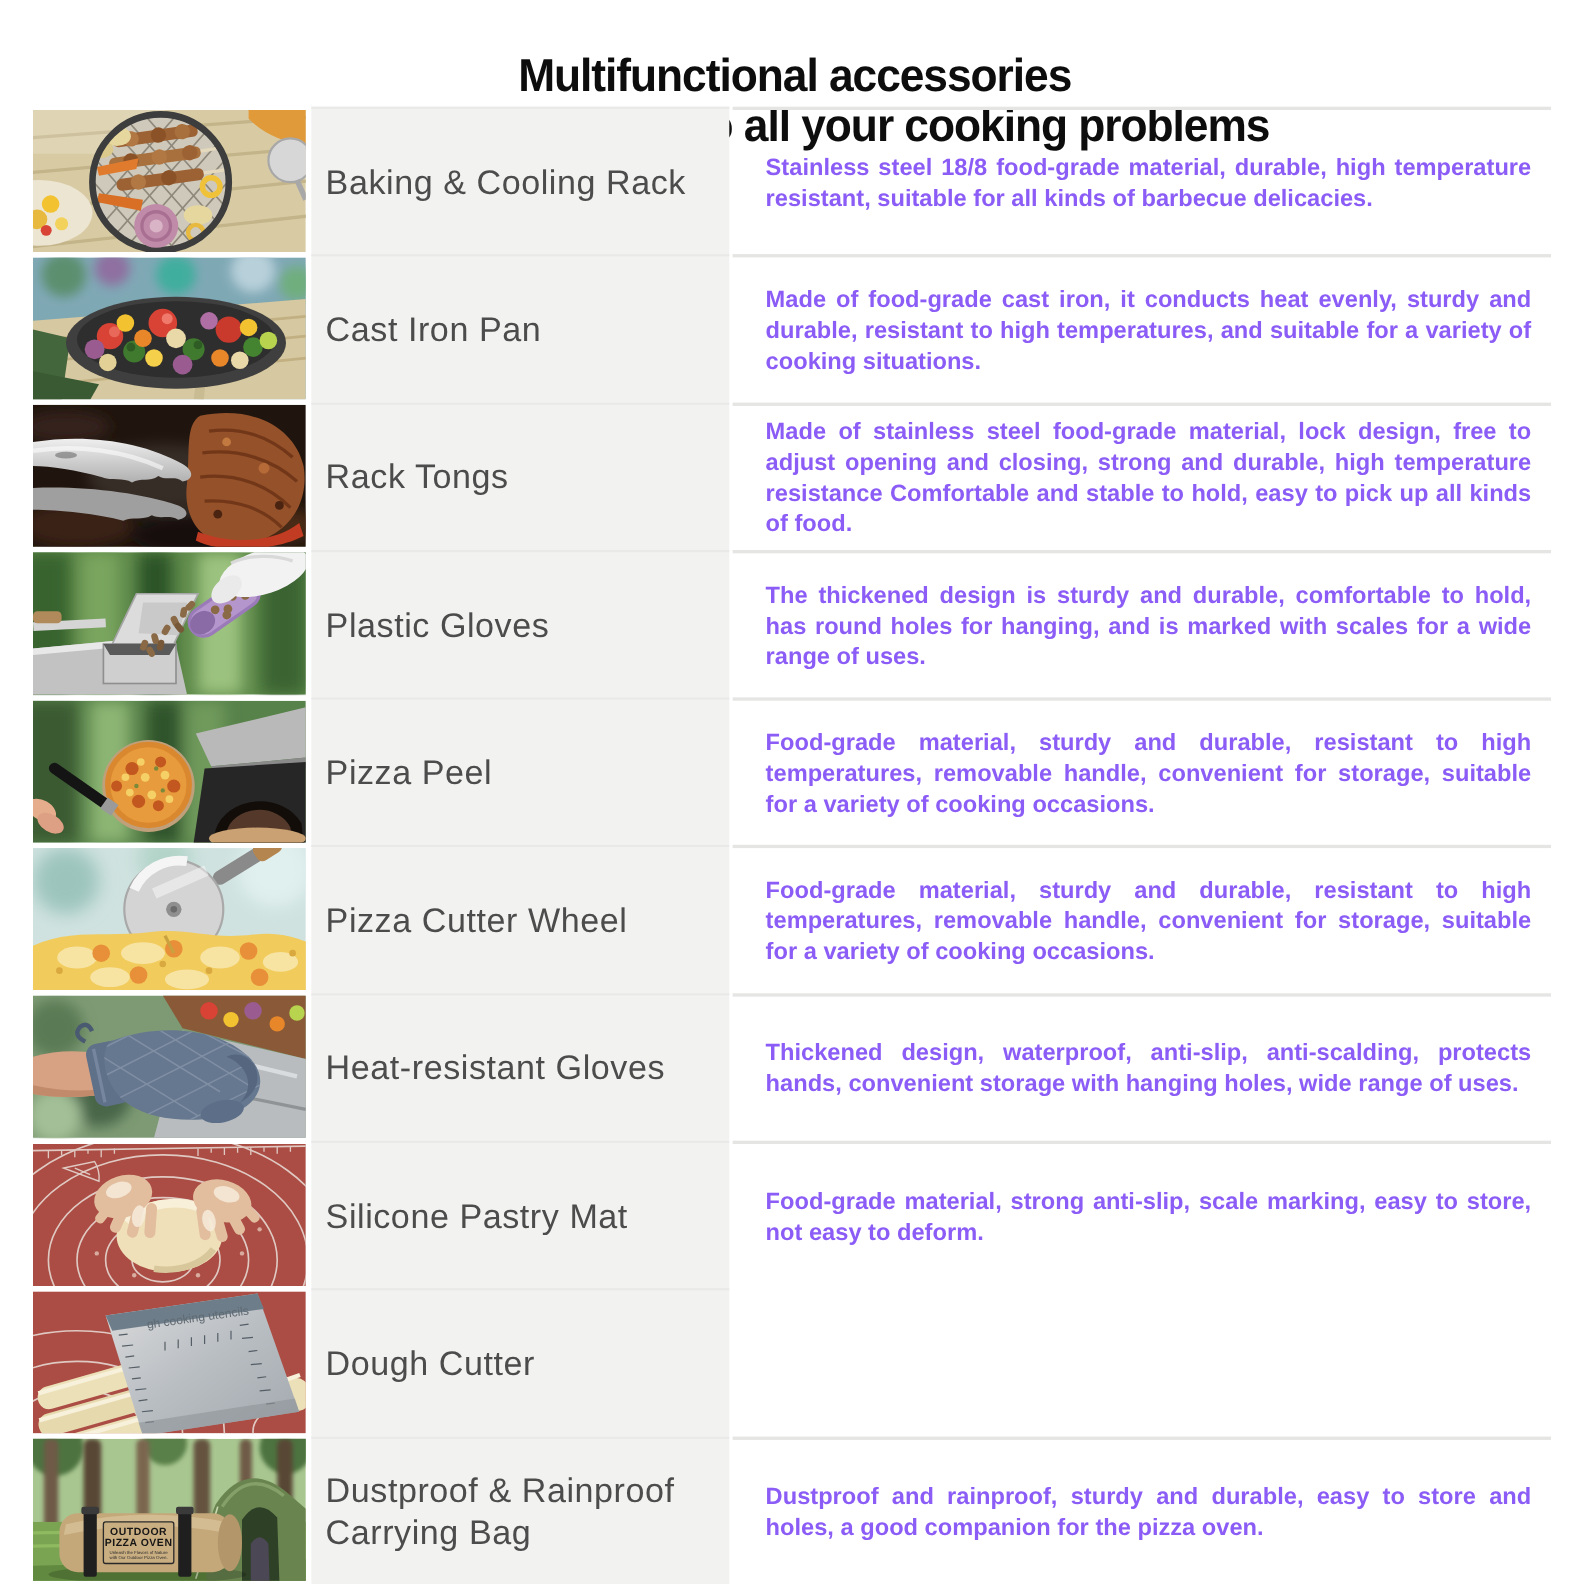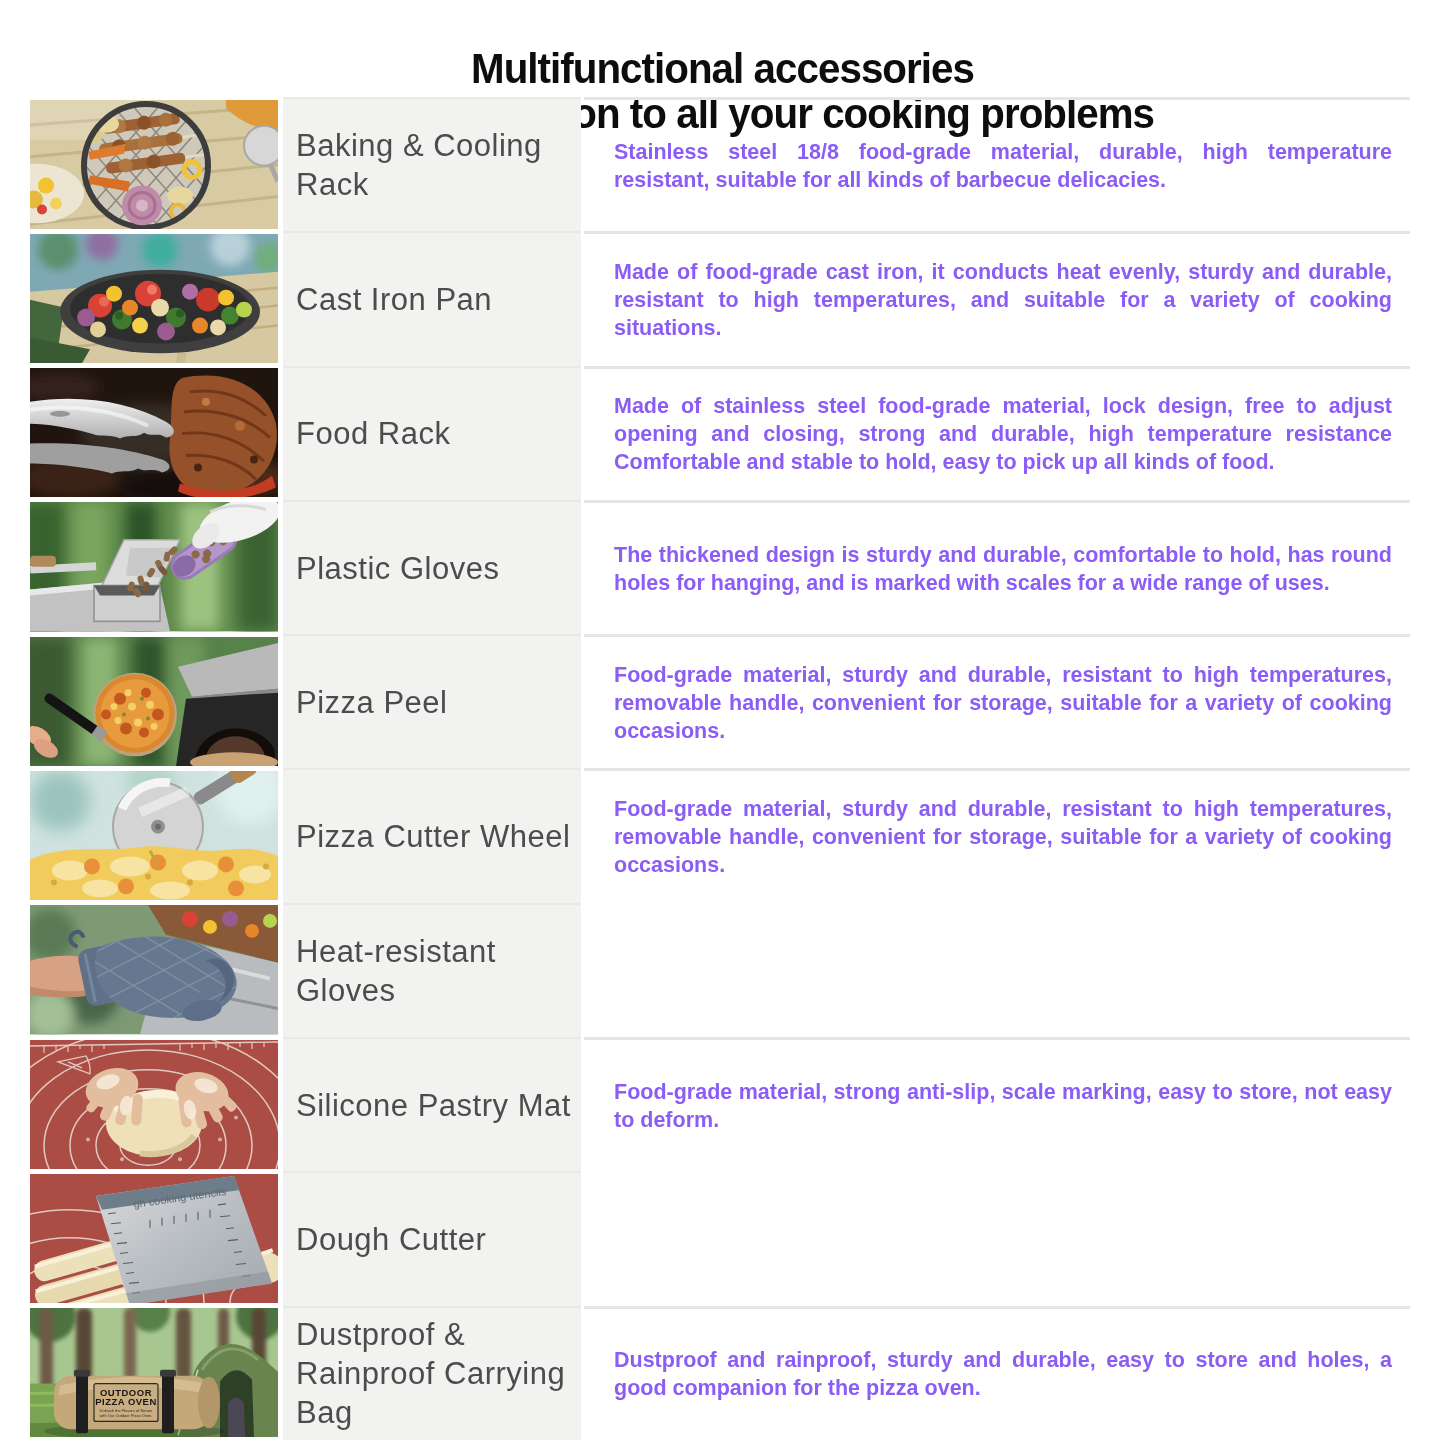--- a/index.html
+++ b/index.html
@@ -5,21 +5,21 @@
   html,body{margin:0;padding:0;background:#fff;width:1445px;height:1445px;overflow:hidden;
             font-family:"Liberation Sans",sans-serif;}
   *{box-sizing:border-box;}
   .header{position:absolute;top:6px;left:0;width:1445px;text-align:center;color:#0d0d0d;margin-top:40px;}
   .title-line{margin:0;font-weight:bold;font-size:42px;line-height:45px;letter-spacing:-1px;
               transform:scaleX(0.96);transform-origin:center;}
   .table{position:absolute;top:97px;left:30px;width:1380px;}
   .row{display:flex;height:134.3px;}
   .cell-photo{width:248px;height:100%;padding:2.5px 0;}
   .cell-photo svg{display:block;width:248px;height:100%;}
-  .cell-name{width:298px;margin-left:5px;background:#f2f2f0;border-top:2px solid #e9e9e8;
+  .cell-name{width:380px;margin-left:5px;background:#f2f2f0;border-top:2px solid #e9e9e8;
              display:flex;align-items:center;padding:0 8px 0 13px;
              font-size:31px;line-height:39px;letter-spacing:.5px;color:#4c4c4c;}
   .cell-desc{flex:1;margin-left:3px;border-top:3px solid #e5e5e4;
              display:flex;align-items:center;padding:0 18px 0 30px;}
   .cell-desc p{margin:0;font-weight:bold;font-size:21.5px;line-height:28px;color:#8b5cf6;
                text-align:justify;width:100%;}
   svg text{font-family:"Liberation Sans",sans-serif;}
 </style>
 </head>
 <body>
@@ -200,21 +200,21 @@
         <circle cx="168" cy="100" r="4" fill="#4a2410"></circle>
           <circle cx="224" cy="92" r="4" fill="#4a2410"></circle>
         <path d="M150,116 C180,128 220,126 242,108 L246,120 C220,134 170,136 148,124 Z" fill="#c13c22"></path>
         <path d="M0,34 C50,26 100,34 136,54 C146,60 147,68 136,70 C128,64 122,70 114,65 C106,71 98,66 90,71 C82,66 72,70 62,66 C40,60 16,56 0,56 Z" fill="url(#stl)"></path>
         <path d="M0,76 C46,74 96,80 132,92 C142,96 142,103 132,105 C124,100 116,105 108,101 C100,106 90,102 82,106 C60,100 24,96 0,96 Z" fill="#9f9f9f"></path>
         <path d="M0,42 C40,36 84,42 118,58" stroke="#ffffff" stroke-width="4" fill="none" opacity=".55"></path>
         <ellipse cx="30" cy="46" rx="10" ry="3" fill="#555" opacity=".5"></ellipse>
       </svg>
     </div>
     <div class="cell-name">
-      <span>Food Rack</span>
+      <span>Rack Tongs</span>
     </div>
     <div class="cell-desc">
       <p>Made of stainless steel food-grade material, lock design, free to adjust opening and closing, strong and durable, high temperature resistance Comfortable and stable to hold, easy to pick up all kinds of food.</p>
     </div>
   </section>
 
   <section class="row">
     <div class="cell-photo">
       <svg viewBox="0 0 248 130" preserveAspectRatio="none">
         <defs>
@@ -441,20 +441,23 @@
             <line x1="44" y1="44" x2="150" y2="110"></line>
           <line x1="90" y1="16" x2="196" y2="82"></line>
             <line x1="120" y1="16" x2="216" y2="66"></line>
         </g>
         <path d="M176,56 C196,64 202,84 188,98 C200,92 210,78 200,62 C194,54 184,52 176,56 Z" fill="#55667e"></path>
         <ellipse cx="172" cy="106" rx="20" ry="10" fill="#5d6f88" transform="rotate(-12 172 106)"></ellipse>
       </svg>
     </div>
     <div class="cell-name">
       <span>Heat-resistant Gloves</span>
+    </div>
+    <div class="cell-desc">
+      <p>Thickened design, waterproof, anti-slip, anti-scalding, protects hands, convenient storage with hanging holes, wide range of uses.</p>
     </div>
   </section>
 
   <section class="row">
     <div class="cell-photo">
       <svg viewBox="0 0 248 130" preserveAspectRatio="none">
         <rect width="248" height="130" fill="#ab4d44"></rect>
         <g fill="none" stroke="#dfc9c2" stroke-width="1.5">
           <ellipse cx="118" cy="106" rx="28" ry="20"></ellipse>
             <ellipse cx="118" cy="106" rx="52" ry="38"></ellipse>

